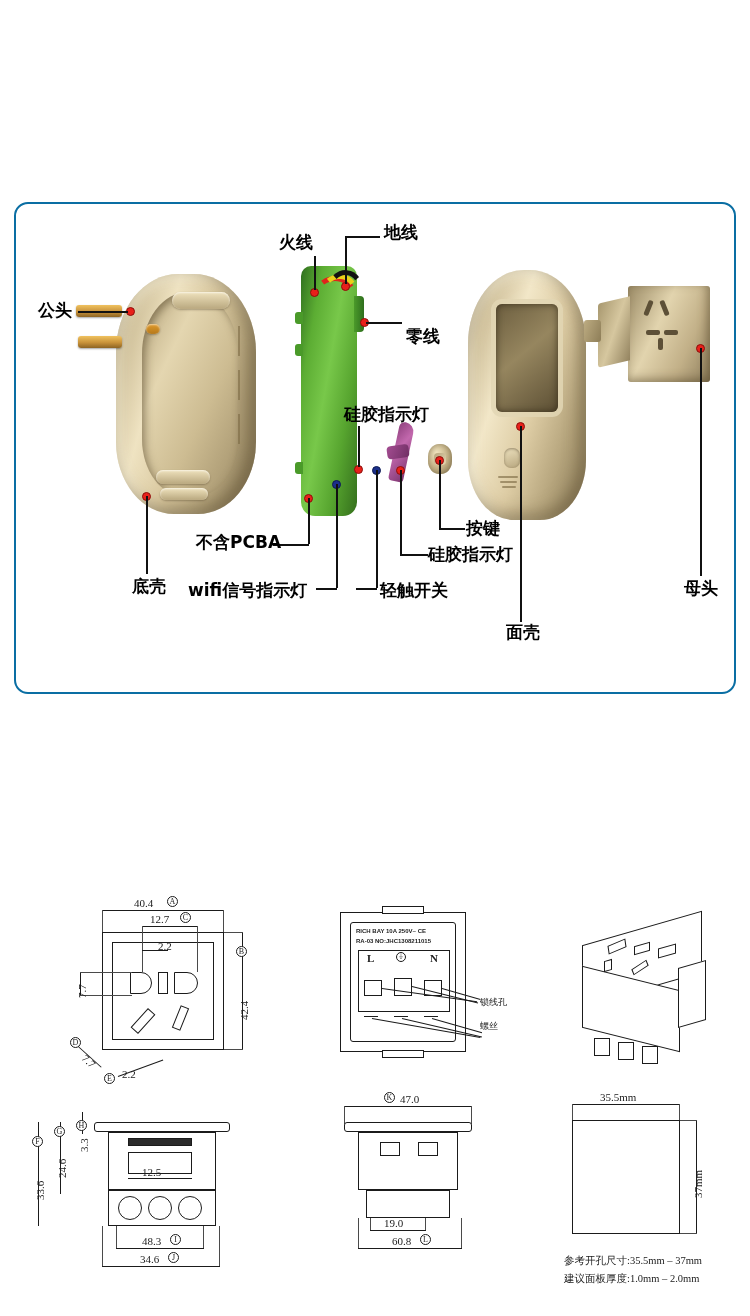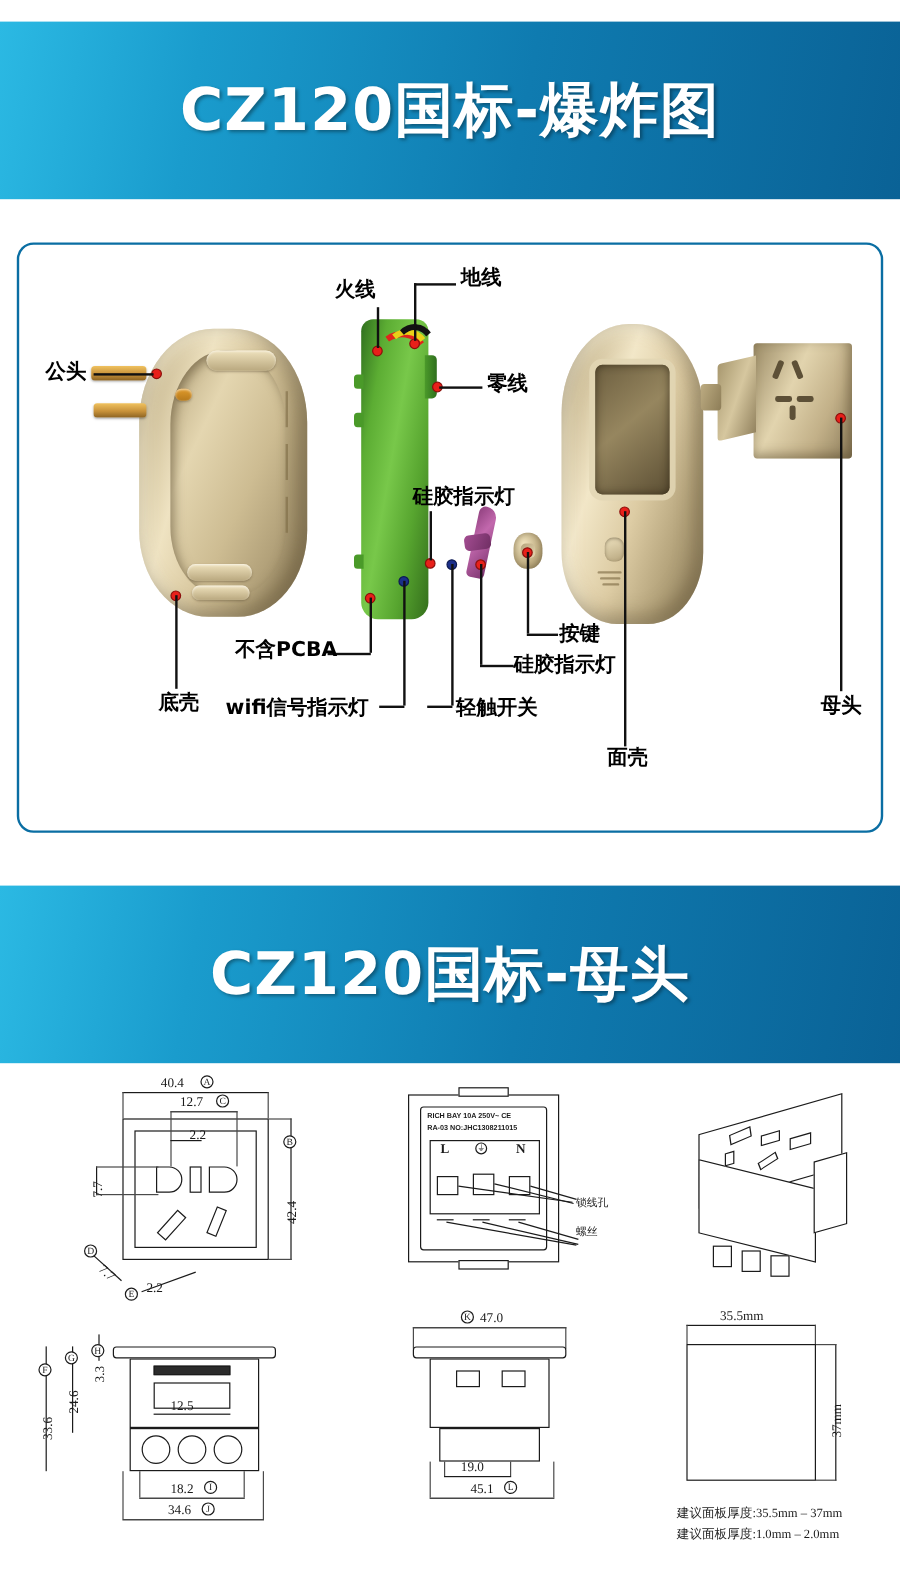--- a/index.html
+++ b/index.html
@@ -199,23 +199,20 @@
     position:absolute; font-size:9px; color:#1b1b1b; white-space:nowrap;
     font-family:"DejaVu Sans","Liberation Sans",sans-serif;
   }
   .arrowl { position:absolute; background:#1b1b1b; height:1px; transform-origin:left center; }
 </style>
 </head>
 <body>
 
 <div class="page">
 
-  <div class="banner" id="banner1">
-    <div class="banner-title">CZ120国标-爆炸图</div>
-  </div>
 
   <div class="diagram-card">
     <div class="diagram-inner">
 
       <div class="part shell-bottom">
         <div class="cav"></div>
         <div class="rib" style="top:52px;height:30px;"></div>
         <div class="rib" style="top:96px;height:30px;"></div>
         <div class="rib" style="top:140px;height:30px;"></div>
         <div class="boss" style="left:56px;top:18px;width:58px;height:17px;"></div>
@@ -292,36 +289,33 @@
       <div class="leader v" style="left:384px;top:266px;height:84px;"></div>
       <div class="leader h" style="left:384px;top:350px;width:28px;"></div>
       <div class="leader v" style="left:423px;top:256px;height:68px;"></div>
       <div class="leader h" style="left:423px;top:324px;width:26px;"></div>
       <div class="leader v" style="left:504px;top:222px;height:196px;"></div>
       <div class="leader v" style="left:684px;top:144px;height:228px;"></div>
 
       <div class="lbl" style="left:22px;top:98px;">公头</div>
       <div class="lbl" style="left:263px;top:30px;">火线</div>
       <div class="lbl" style="left:368px;top:20px;">地线</div>
-      <div class="lbl" style="left:390px;top:108px;">零线</div>
+      <div class="lbl" style="left:390px;top:124px;">零线</div>
       <div class="lbl" style="left:328px;top:202px;">硅胶指示灯</div>
       <div class="lbl" style="left:180px;top:330px;">不含PCBA</div>
       <div class="lbl" style="left:116px;top:374px;">底壳</div>
       <div class="lbl" style="left:172px;top:378px;">wifi信号指示灯</div>
       <div class="lbl" style="left:364px;top:378px;">轻触开关</div>
       <div class="lbl" style="left:412px;top:342px;">硅胶指示灯</div>
       <div class="lbl" style="left:450px;top:316px;">按键</div>
       <div class="lbl" style="left:490px;top:420px;">面壳</div>
       <div class="lbl" style="left:668px;top:376px;">母头</div>
     </div>
   </div>
 
-  <div class="banner" id="banner2">
-    <div class="banner-title">CZ120国标-母头</div>
-  </div>
 
   <div class="tech">
 
     <div class="tv" style="left:30px;top:10px;width:230px;height:200px;">
 
       <div class="box" style="left:72px;top:36px;width:122px;height:118px;"></div>
       <div class="box" style="left:82px;top:46px;width:102px;height:98px;"></div>
 
       <div class="pinhole" style="left:100px;top:76px;width:22px;height:22px;border-radius:0 11px 11px 0;"></div>
       <div class="pinhole" style="left:128px;top:76px;width:10px;height:22px;"></div>
@@ -431,21 +425,21 @@
       <div class="tl v" style="left:66px;top:4px;height:22px;"></div>
       <div class="dimtxt vert" style="left:62px;top:44px;">3.3</div>
       <div class="circ" style="left:60px;top:12px;">H</div>
 
       <div class="tl h" style="left:112px;top:70px;width:64px;"></div>
       <div class="dimtxt" style="left:126px;top:58px;">12.5</div>
 
       <div class="tl h" style="left:100px;top:140px;width:88px;"></div>
       <div class="tl v thin" style="left:100px;top:118px;height:22px;"></div>
       <div class="tl v thin" style="left:187px;top:118px;height:22px;"></div>
-      <div class="dimtxt" style="left:126px;top:127px;">18.2</div>
+      <div class="dimtxt" style="left:126px;top:127px;">48.3</div>
       <div class="circ" style="left:154px;top:126px;">I</div>
 
       <div class="tl h" style="left:86px;top:158px;width:118px;"></div>
       <div class="tl v thin" style="left:86px;top:118px;height:40px;"></div>
       <div class="tl v thin" style="left:203px;top:118px;height:40px;"></div>
       <div class="dimtxt" style="left:124px;top:145px;">34.6</div>
       <div class="circ" style="left:152px;top:144px;">J</div>
     </div>
 
     <div class="tv" style="left:308px;top:212px;width:230px;height:200px;">
@@ -463,35 +457,35 @@
       <div class="box" style="left:58px;top:92px;width:84px;height:28px;"></div>
 
       <div class="tl h" style="left:62px;top:132px;width:56px;"></div>
       <div class="tl v thin" style="left:62px;top:120px;height:12px;"></div>
       <div class="tl v thin" style="left:117px;top:120px;height:12px;"></div>
       <div class="dimtxt" style="left:76px;top:119px;">19.0</div>
 
       <div class="tl h" style="left:50px;top:150px;width:104px;"></div>
       <div class="tl v thin" style="left:50px;top:120px;height:30px;"></div>
       <div class="tl v thin" style="left:153px;top:120px;height:30px;"></div>
-      <div class="dimtxt" style="left:84px;top:137px;">45.1</div>
+      <div class="dimtxt" style="left:84px;top:137px;">60.8</div>
       <div class="circ" style="left:112px;top:136px;">L</div>
     </div>
 
     <div class="tv" style="left:528px;top:212px;width:220px;height:210px;">
       <div class="tl h" style="left:44px;top:6px;width:108px;"></div>
       <div class="tl v thin" style="left:44px;top:6px;height:16px;"></div>
       <div class="tl v thin" style="left:151px;top:6px;height:16px;"></div>
       <div class="dimtxt" style="left:72px;top:-7px;">35.5mm</div>
 
       <div class="box" style="left:44px;top:22px;width:108px;height:114px;"></div>
 
       <div class="tl v" style="left:168px;top:22px;height:114px;"></div>
       <div class="tl h thin" style="left:152px;top:22px;width:17px;"></div>
       <div class="tl h thin" style="left:152px;top:135px;width:17px;"></div>
       <div class="dimtxt vert" style="left:164px;top:100px;">37mm</div>
 
-      <div class="note" style="left:36px;top:156px;">建议面板厚度:35.5mm  – 37mm</div>
+      <div class="note" style="left:36px;top:156px;">参考开孔尺寸:35.5mm  – 37mm</div>
       <div class="note" style="left:36px;top:174px;">建议面板厚度:1.0mm  – 2.0mm</div>
     </div>
 
   </div>
 </div>
 
 </body></html>

